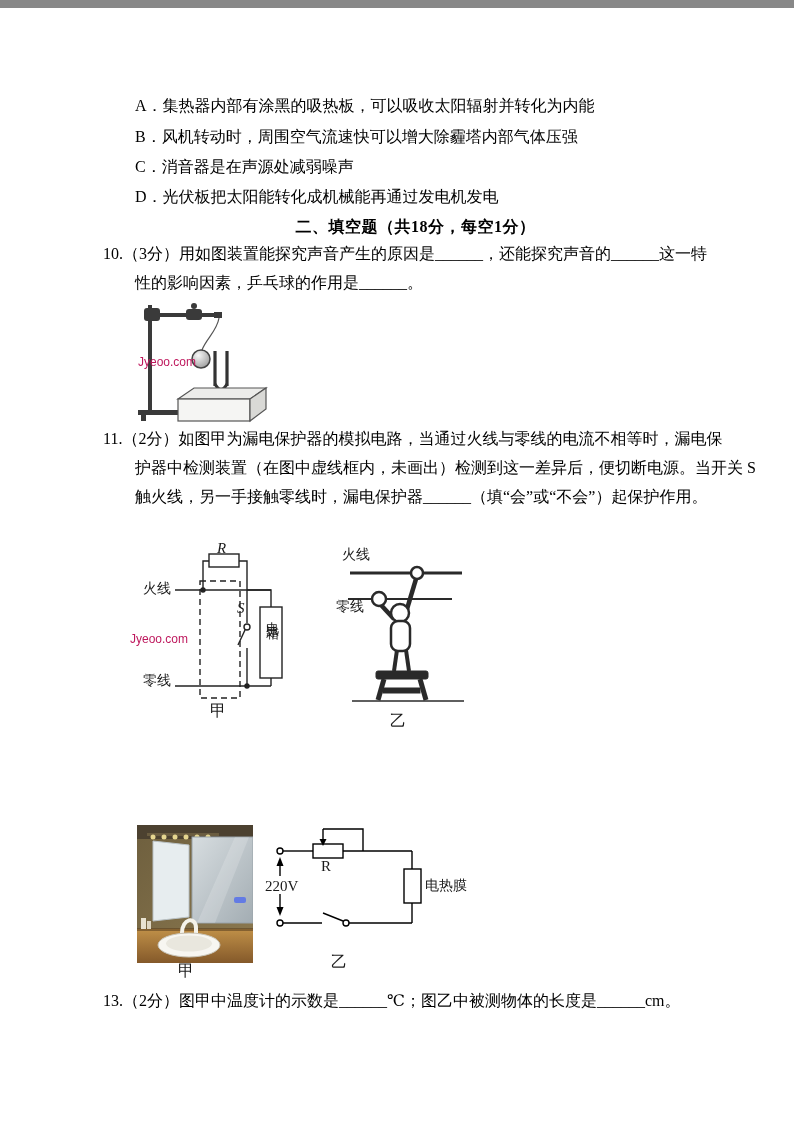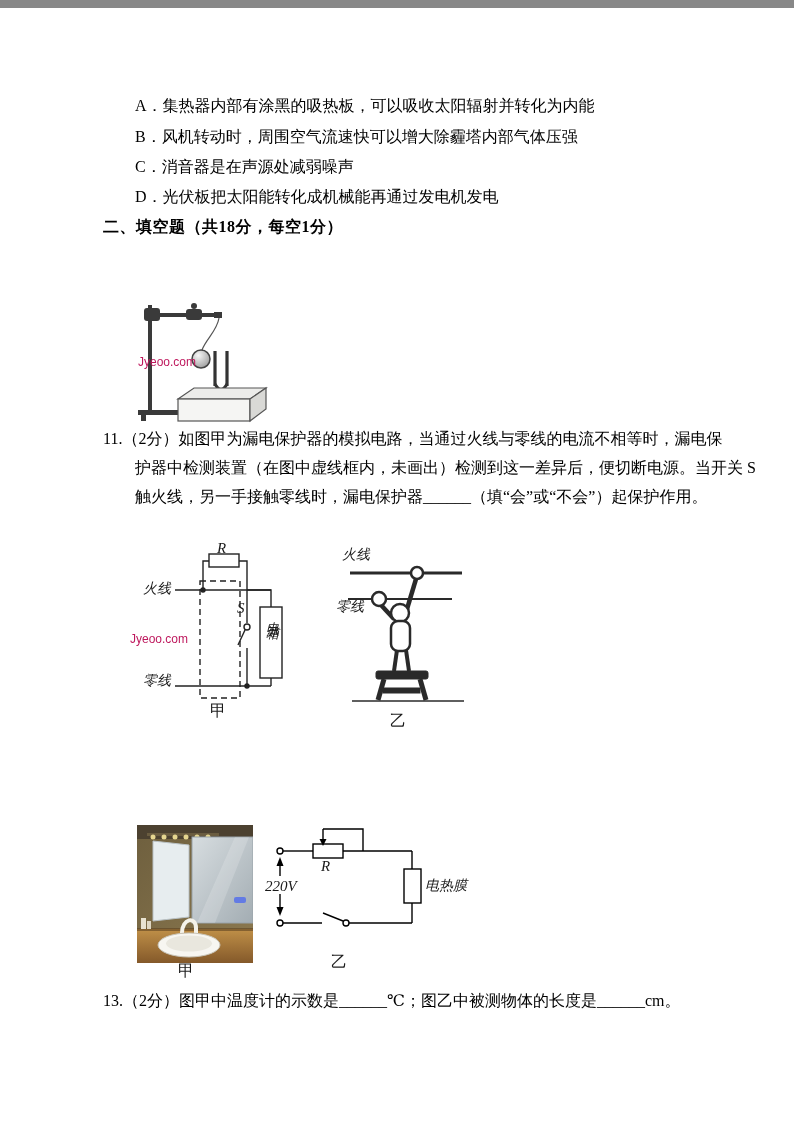--- a/index.html
+++ b/index.html
@@ -4,45 +4,47 @@
 <style>
   html,body{margin:0;padding:0;background:#888;}
   .page{
     position:relative;width:794px;height:1123px;margin:8px auto;
     background:#ffffff;overflow:hidden;
     font-family:"Liberation Serif","DejaVu Serif",serif;
     color:#000;
   }
   .tline{position:absolute;left:103px;width:625px;font-size:16px;line-height:22px;white-space:nowrap;}
   .opt{left:135px;}
-  .sect{font-weight:bold;letter-spacing:0.5px;}
+  .sect{font-weight:bold;letter-spacing:0.5px;text-align:center;}
   .qblock{position:absolute;left:103px;width:625px;font-size:16px;}
   .qline{height:29px;line-height:29px;white-space:nowrap;}
   .cont{margin-left:32px;}
   .fig{position:absolute;}
-  .figlabel{position:absolute;font-size:14px;line-height:16px;white-space:nowrap;color:#1a1a1a;font-style:italic;}
+  .figlabel{position:absolute;font-size:14px;line-height:16px;white-space:nowrap;color:#1a1a1a;}
   .caption{position:absolute;font-size:16px;color:#1a1a1a;}
   .italiclbl{font-style:italic;font-family:"Liberation Serif",serif;}
   .v-text{writing-mode:vertical-rl;text-orientation:upright;letter-spacing:3px;font-size:13px;}
   .watermark{position:absolute;font-size:12px;color:#be185d;font-family:"Liberation Sans",sans-serif;}
   svg{display:block;}
 </style>
 </head>
 <body>
 
 <div class="page">
 
   <div class="tline opt" style="top:87px">A．集热器内部有涂黑的吸热板，可以吸收太阳辐射并转化为内能</div>
   <div class="tline opt" style="top:148px">C．消音器是在声源处减弱噪声</div>
   <div class="tline opt" style="top:118px">B．风机转动时，周围空气流速快可以增大除霾塔内部气体压强</div>
   <div class="tline opt" style="top:178px">D．光伏板把太阳能转化成机械能再通过发电机发电</div>
 
   <div class="tline sect" style="top:208px">二、填空题（共18分，每空1分）</div>
 
   <div class="qblock" style="top:231px">
+    <div class="qline">10.（3分）用如图装置能探究声音产生的原因是______，还能探究声音的______这一特</div>
+    <div class="qline cont">性的影响因素，乒乓球的作用是______。</div>
   </div>
 
   <div class="fig" style="left:138px;top:289px;width:150px;height:128px">
     <span class="watermark" style="left:0;top:58px">Jyeoo.com</span>
     <svg width="150" height="128" viewBox="0 0 150 128">
       <defs>
         <radialGradient id="ballg" cx="35%" cy="30%" r="80%">
           <stop offset="0%" stop-color="#f7f7f7"></stop>
             <stop offset="100%" stop-color="#9a9a9a"></stop>
         </radialGradient>

